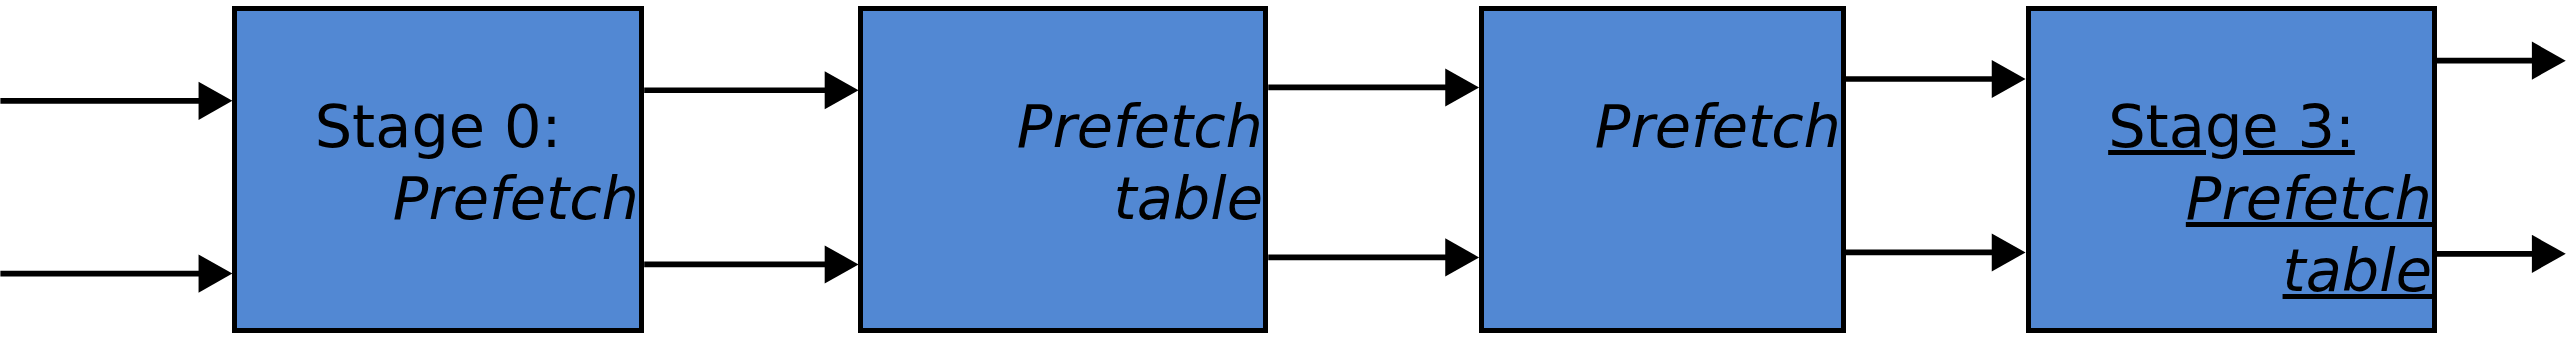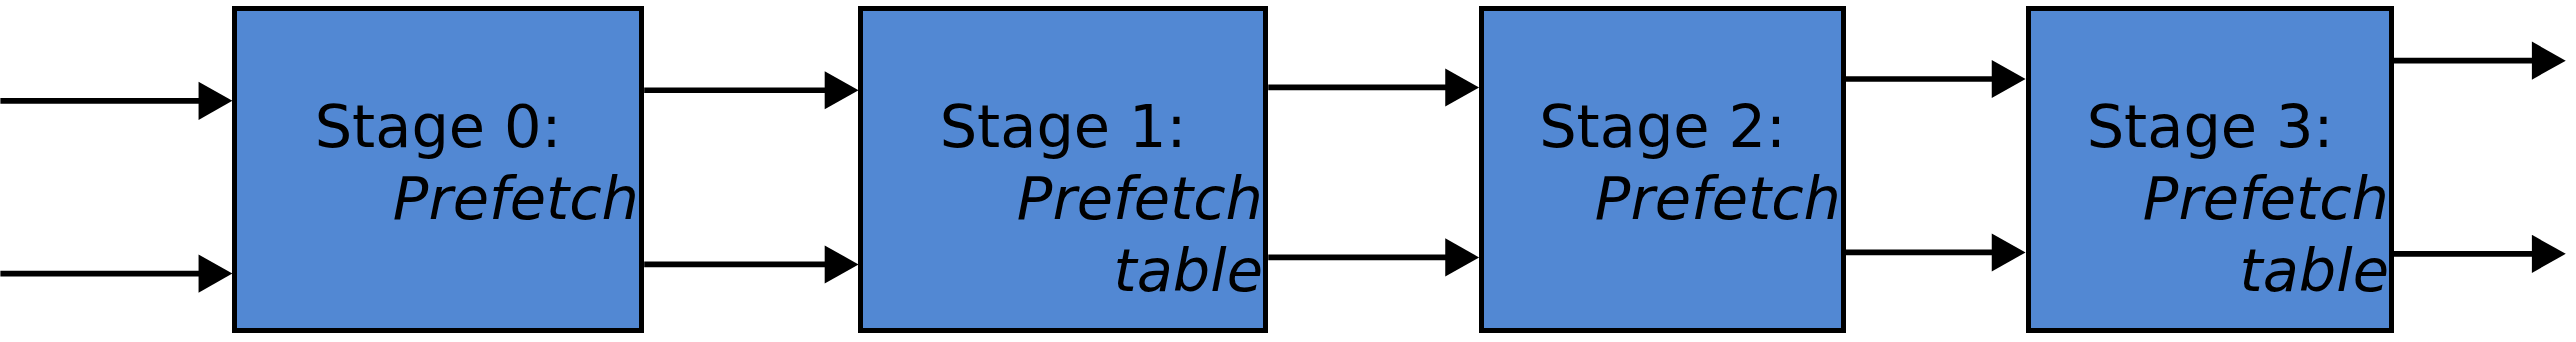--- a/index.html
+++ b/index.html
@@ -43,21 +43,21 @@
     font-size: 59px;
     line-height: 72px;
     white-space: nowrap;
   }
   .stage-title { font-style: normal; }
   .stage-subtitle { font-style: italic; text-align: right; }
 
   #stage-0-box { left: 232px;  width: 412px; }
   #stage-1-box { left: 858px; width: 410px; }
   #stage-2-box { left: 1479px; width: 367px; }
-  #stage-3-box { left: 2026px; width: 368px; }
+  #stage-3-box { left: 2026px; width: 411px; text-decoration: underline; }
 </style>
 </head>
 <body>
 
 <div id="canvas">
 
   <svg id="arrow-layer" width="2576" height="342" viewBox="0 0 3652 485" xmlns="http://www.w3.org/2000/svg">
 
     <g class="arrow">
       <line x1="0" y1="143" x2="285" y2="143"></line>
@@ -104,27 +104,25 @@
       <polygon points="3638,360 3590,333 3590,387"></polygon>
     </g>
   </svg>
 
   <div class="stage-box" id="stage-0-box">
     <div class="stage-title">Stage 0:</div>
     <div class="stage-subtitle">Prefetch</div>
   </div>
 
   <div class="stage-box" id="stage-1-box">
-    <div class="stage-title">Stage 1:</div>
     <div class="stage-subtitle">Prefetch</div>
     <div class="stage-subtitle">table</div>
   </div>
 
   <div class="stage-box" id="stage-2-box">
-    <div class="stage-title">Stage 2:</div>
     <div class="stage-subtitle">Prefetch</div>
   </div>
 
   <div class="stage-box" id="stage-3-box">
     <div class="stage-title">Stage 3:</div>
     <div class="stage-subtitle">Prefetch</div>
     <div class="stage-subtitle">table</div>
   </div>
 
 </div>

